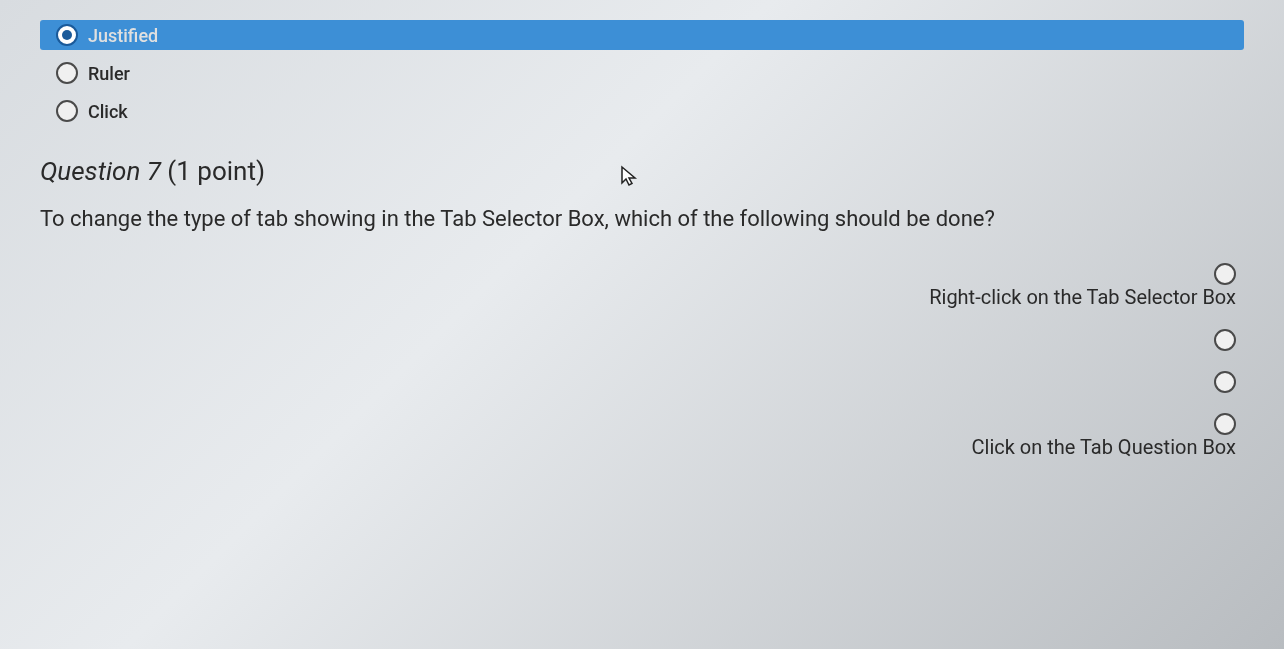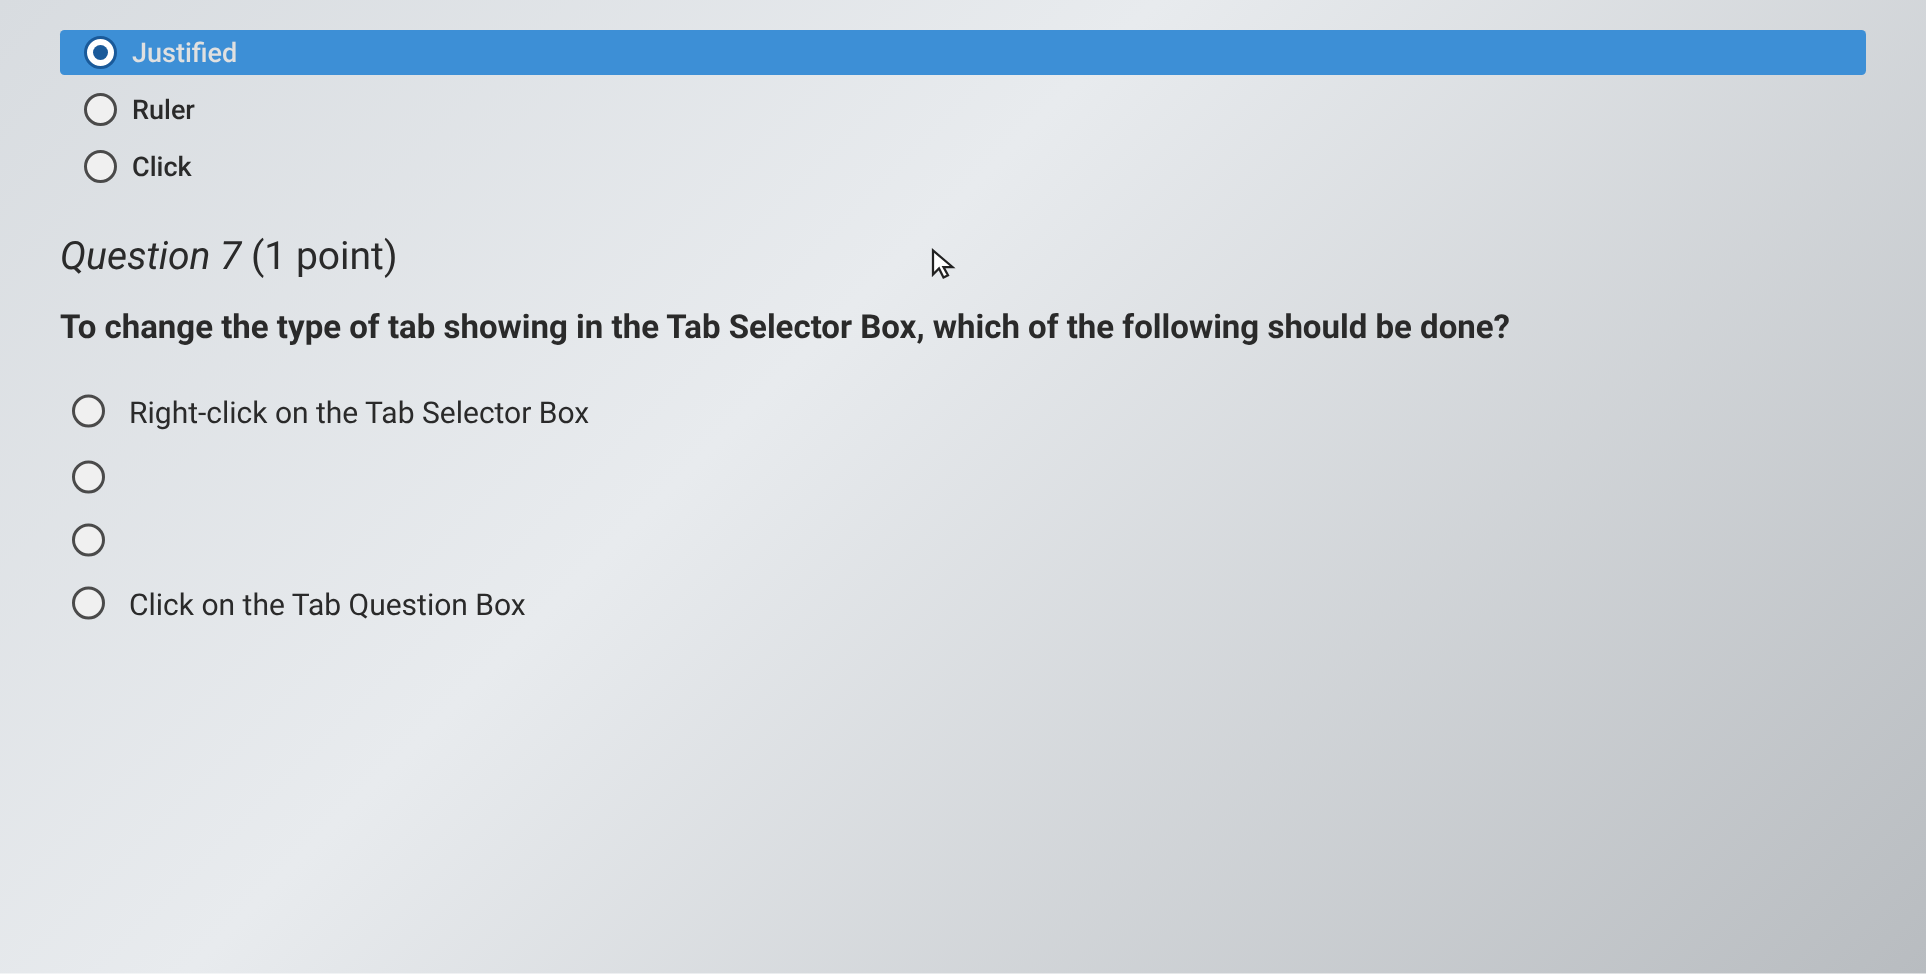--- a/index.html
+++ b/index.html
@@ -61,31 +61,32 @@
     }
     .question-number {
       font-weight: 400;
       font-style: italic;
     }
     .question-points {
       font-weight: 400;
     }
     .question-prompt {
       font-size: 22px;
-      font-weight: 700;
+      font-weight: 400;
       margin-bottom: 24px;
       line-height: 1.4;
       max-width: 1100px;
     }
     .answer-option {
       display: flex;
-      align-items: flex-start;
-      gap: 16px;
+      align-items: flex-end;
+      gap: 0;
       margin-bottom: 12px;
       padding: 4px 8px;
+      flex-direction: column;
     }
     .answer-option .option-label {
       font-size: 20px;
       font-weight: 400;
     }
     .cursor-icon {
       position: absolute;
       left: 620px;
       top: 165px;
       pointer-events: none;

